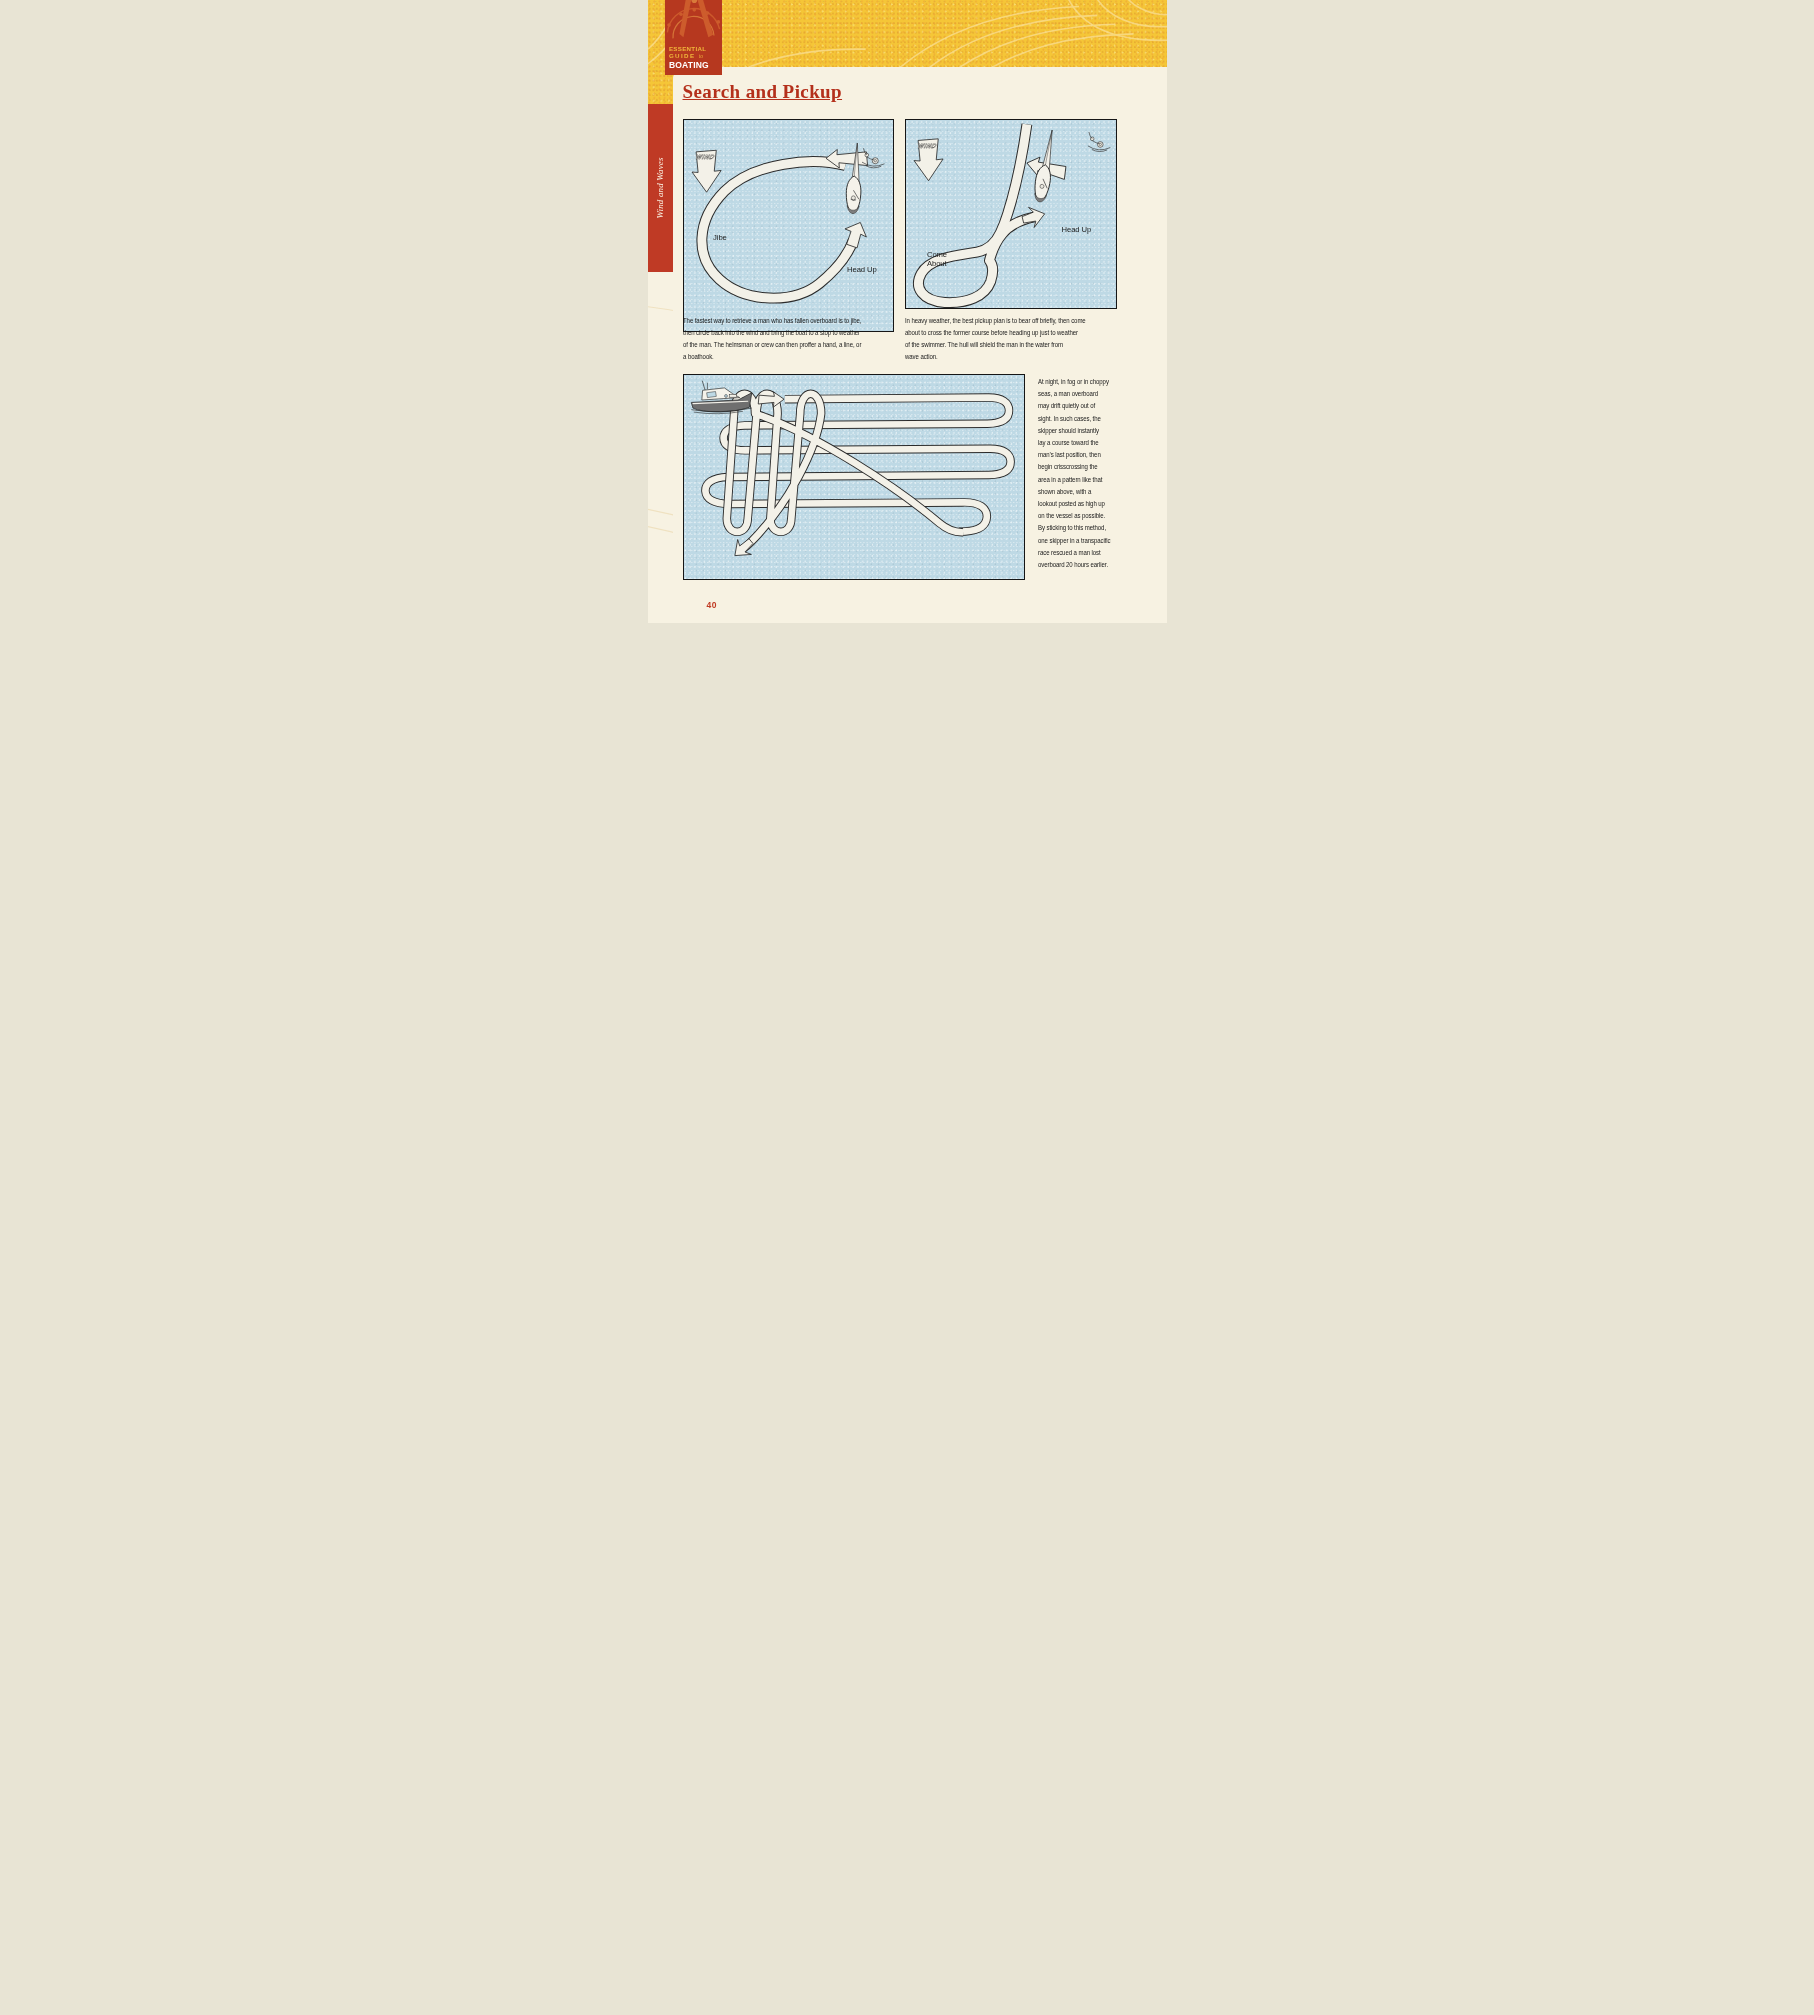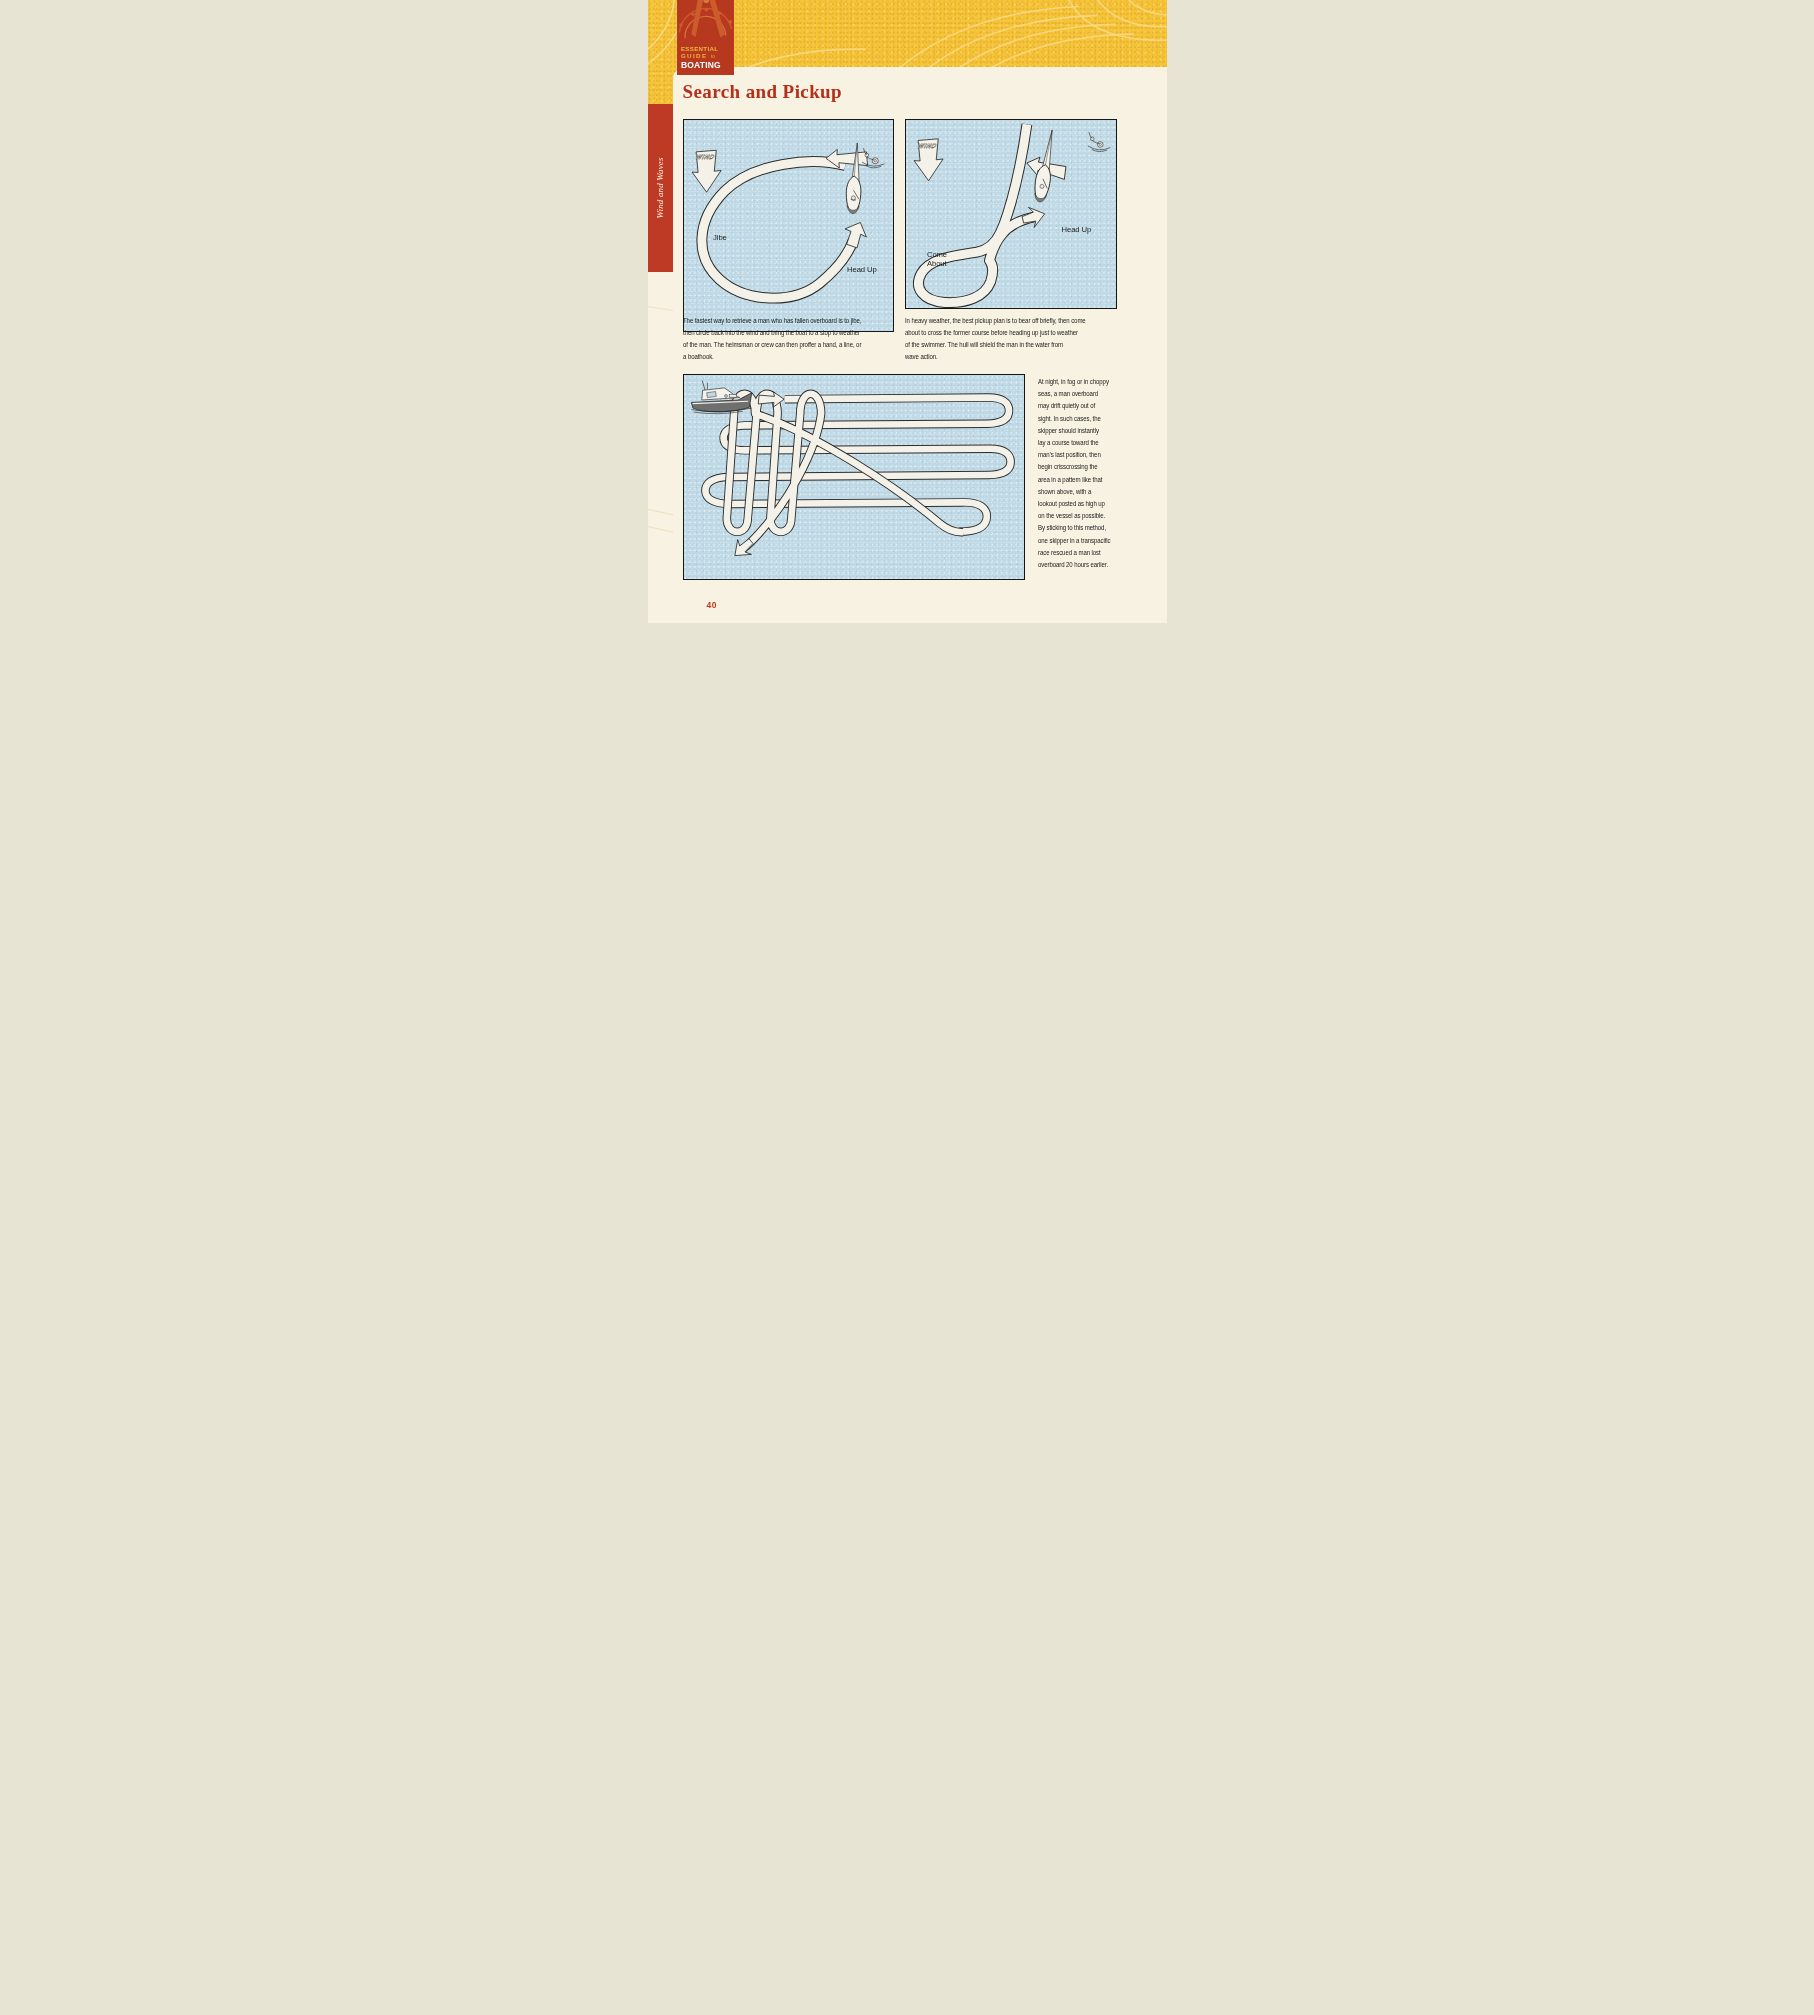--- a/index.html
+++ b/index.html
@@ -15,37 +15,37 @@
       radial-gradient(circle at 71% 64%, rgba(249,226,128,.8) 0 0.8px, rgba(0,0,0,0) 1.2px),
       radial-gradient(circle at 48% 82%, rgba(214,140,40,.45) 0 0.6px, rgba(0,0,0,0) 1px),
       radial-gradient(circle at 85% 20%, rgba(150,160,70,.3) 0 0.5px, rgba(0,0,0,0) 0.8px);
     background-size:5.2px 4.4px,7.7px 6.9px,3.6px 4.8px,9.3px 7.7px;}
 
   
   .content{left:25px;top:67px;width:494px;height:556px;background:#f7f2e2;
     border-top-left-radius:12px;}
 
   
-  .logo{left:29px;top:0;width:57px;height:75px;background:#b6381f;overflow:hidden;}
+  .logo{left:17px;top:0;width:57px;height:75px;background:#b6381f;overflow:hidden;}
   .logo-text{position:absolute;left:4.4px;bottom:4px;line-height:1.25;}
   .logo-l1{display:block;color:#f0b53a;font-weight:bold;font-size:6.2px;letter-spacing:0.3px;}
   .logo-l2{display:block;color:#f0b53a;font-weight:bold;font-size:6.2px;letter-spacing:1.4px;}
   .logo-to{font-family:"Liberation Serif",serif;font-style:italic;font-weight:normal;
     font-size:5.6px;letter-spacing:0;color:#eaa838;}
   .logo-l3{display:block;color:#ffffff;font-weight:bold;font-size:8.5px;letter-spacing:0.2px;}
 
   
   .sidebar{left:0;top:104px;width:25px;height:168px;background:#bf3a25;}
   .sidebar-label{position:absolute;left:50%;top:50%;transform:translate(-50%,-50%) rotate(-90deg);
     white-space:nowrap;color:#fbf3e4;font-family:"Liberation Serif",serif;font-style:italic;
     font-size:8.9px;letter-spacing:0.2px;}
 
   
   .title{left:35px;top:81px;font-family:"Liberation Serif",serif;font-weight:bold;
-    color:#b4301b;font-size:19px;letter-spacing:0.4px;margin:0;}
+    color:#b4301b;font-size:19px;letter-spacing:0.4px;margin:0;text-decoration:underline;}
 
   
   .panel{border:1.2px solid #161616;box-sizing:border-box;
     background-color:#bed9e5;
     background-image:
       radial-gradient(circle at 25% 35%, rgba(255,255,255,.55) 0 0.6px, rgba(0,0,0,0) 1px),
       radial-gradient(circle at 68% 62%, rgba(150,178,195,.5) 0 0.6px, rgba(0,0,0,0) 1px),
       radial-gradient(circle at 45% 85%, rgba(255,255,255,.4) 0 0.4px, rgba(0,0,0,0) 0.8px);
     background-size:4.8px 5.6px,7.3px 6.4px,3.2px 4px;}
   .panel svg{display:block;width:100%;height:100%;}

